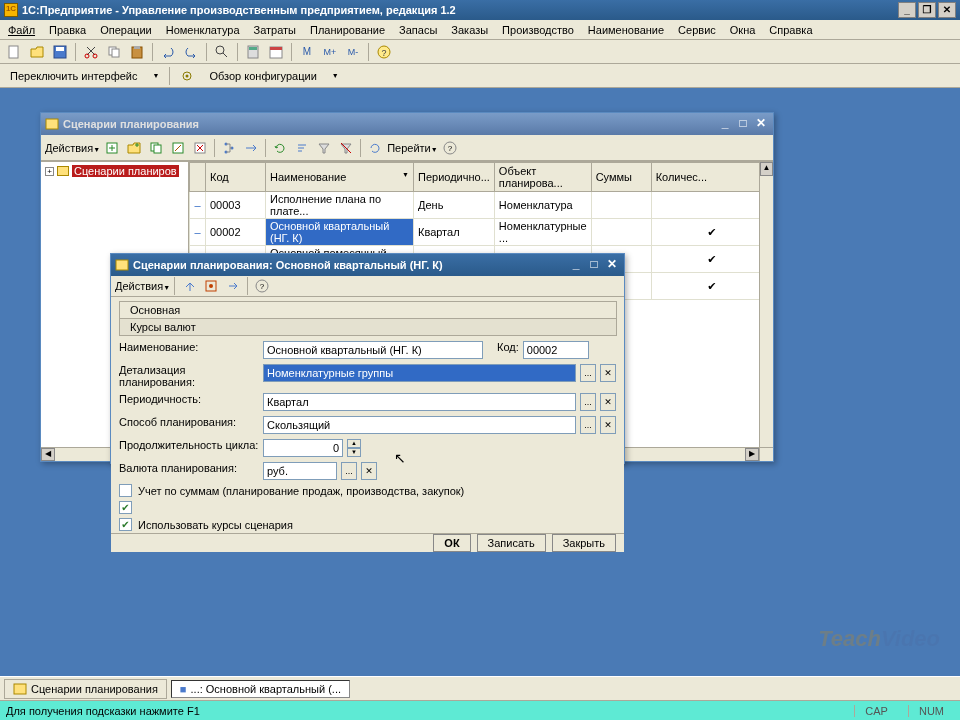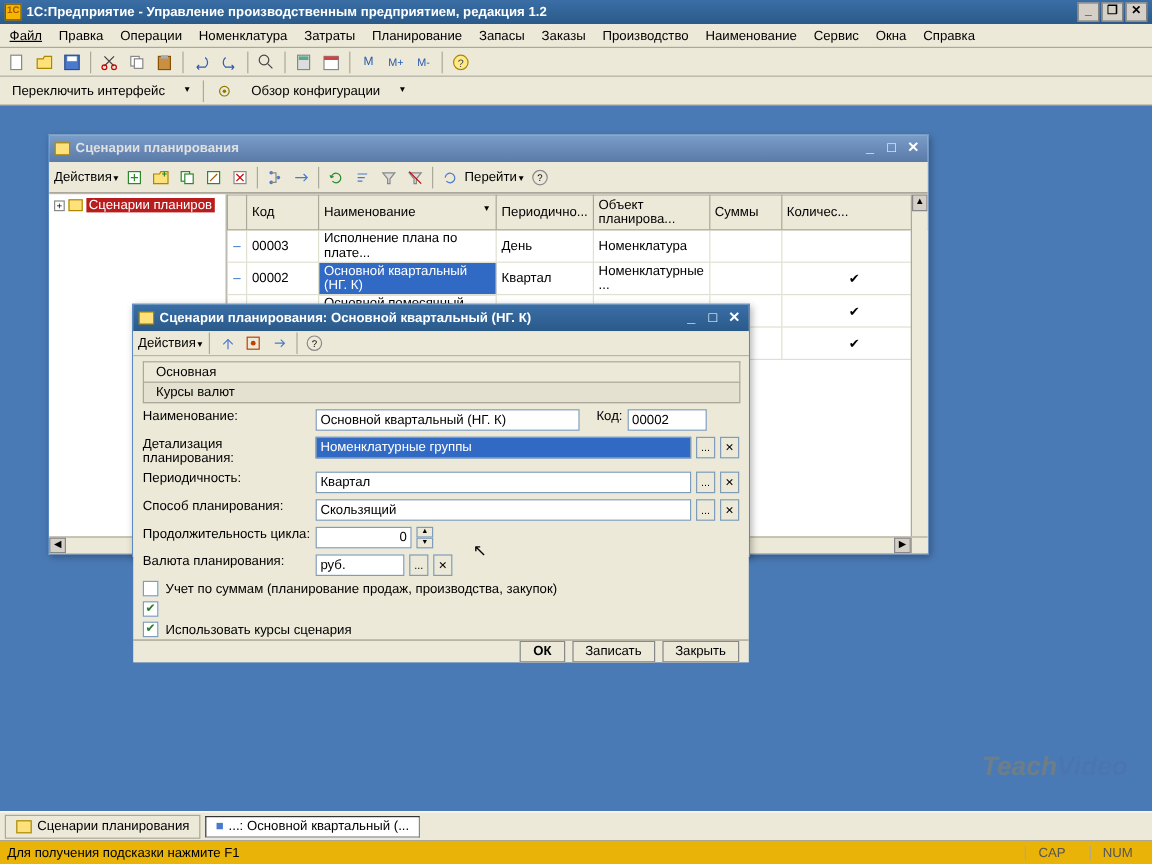--- a/index.html
+++ b/index.html
@@ -404,21 +404,21 @@
     white-space: nowrap;
   }
   .taskbtn.active {
     background: #fff;
     border: 1px inset #888;
   }
   .statusbar {
     position: absolute;
     left: 0; right: 0; bottom: 0;
     height: 20px;
-    background: #eab308;
+    background: #5eead4;
     border-top: 1px solid #aca899;
     display: flex;
     align-items: center;
     padding: 0 6px;
     gap: 10px;
   }
   .statusbar .spacer { flex: 1; }
   .statusbar .cell {
     border-left: 1px solid #aca899;
     padding: 0 10px;

